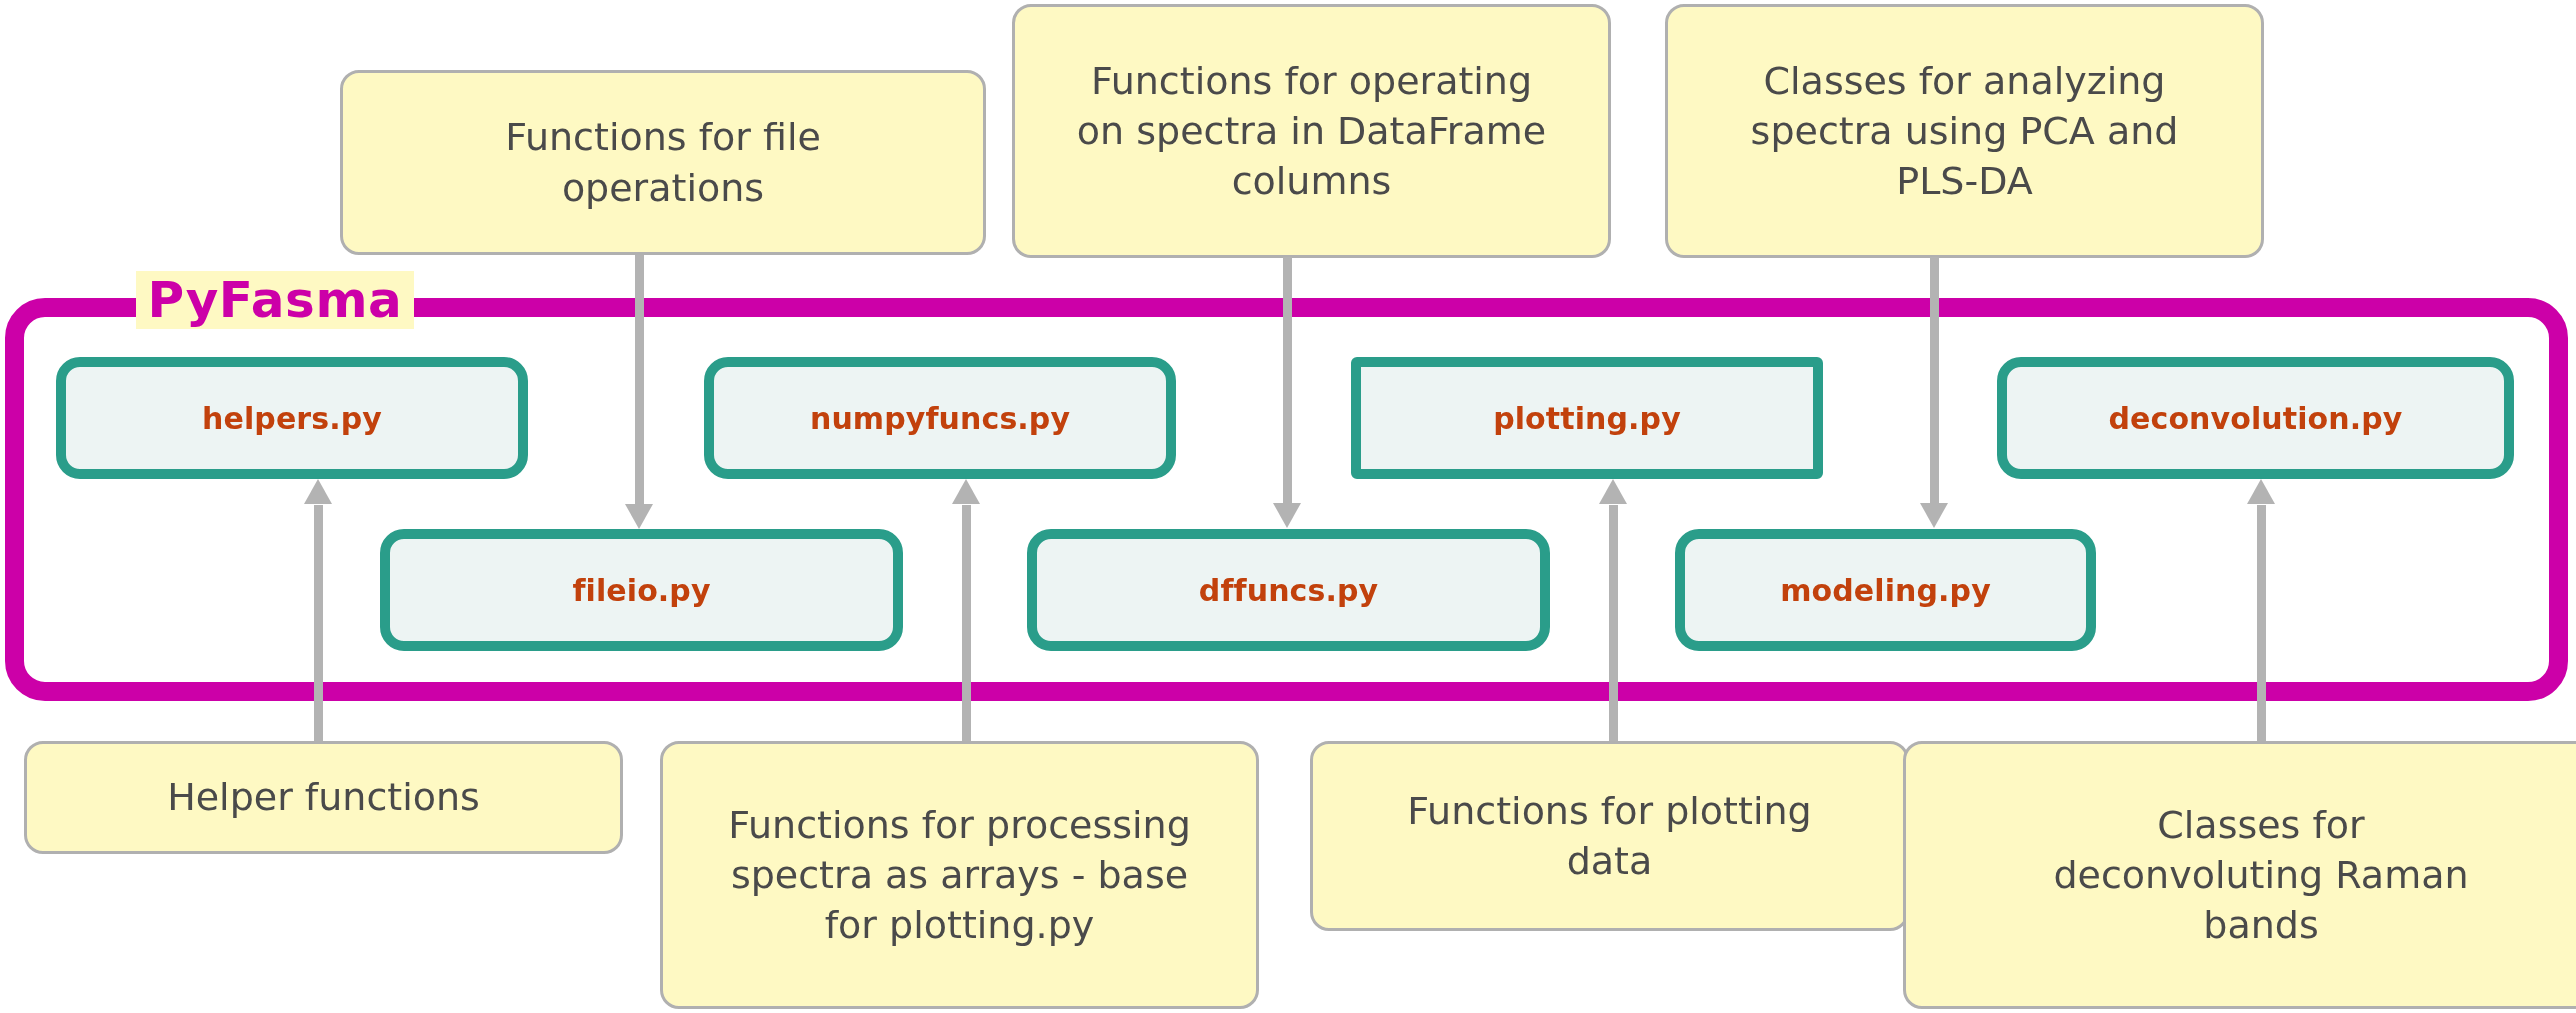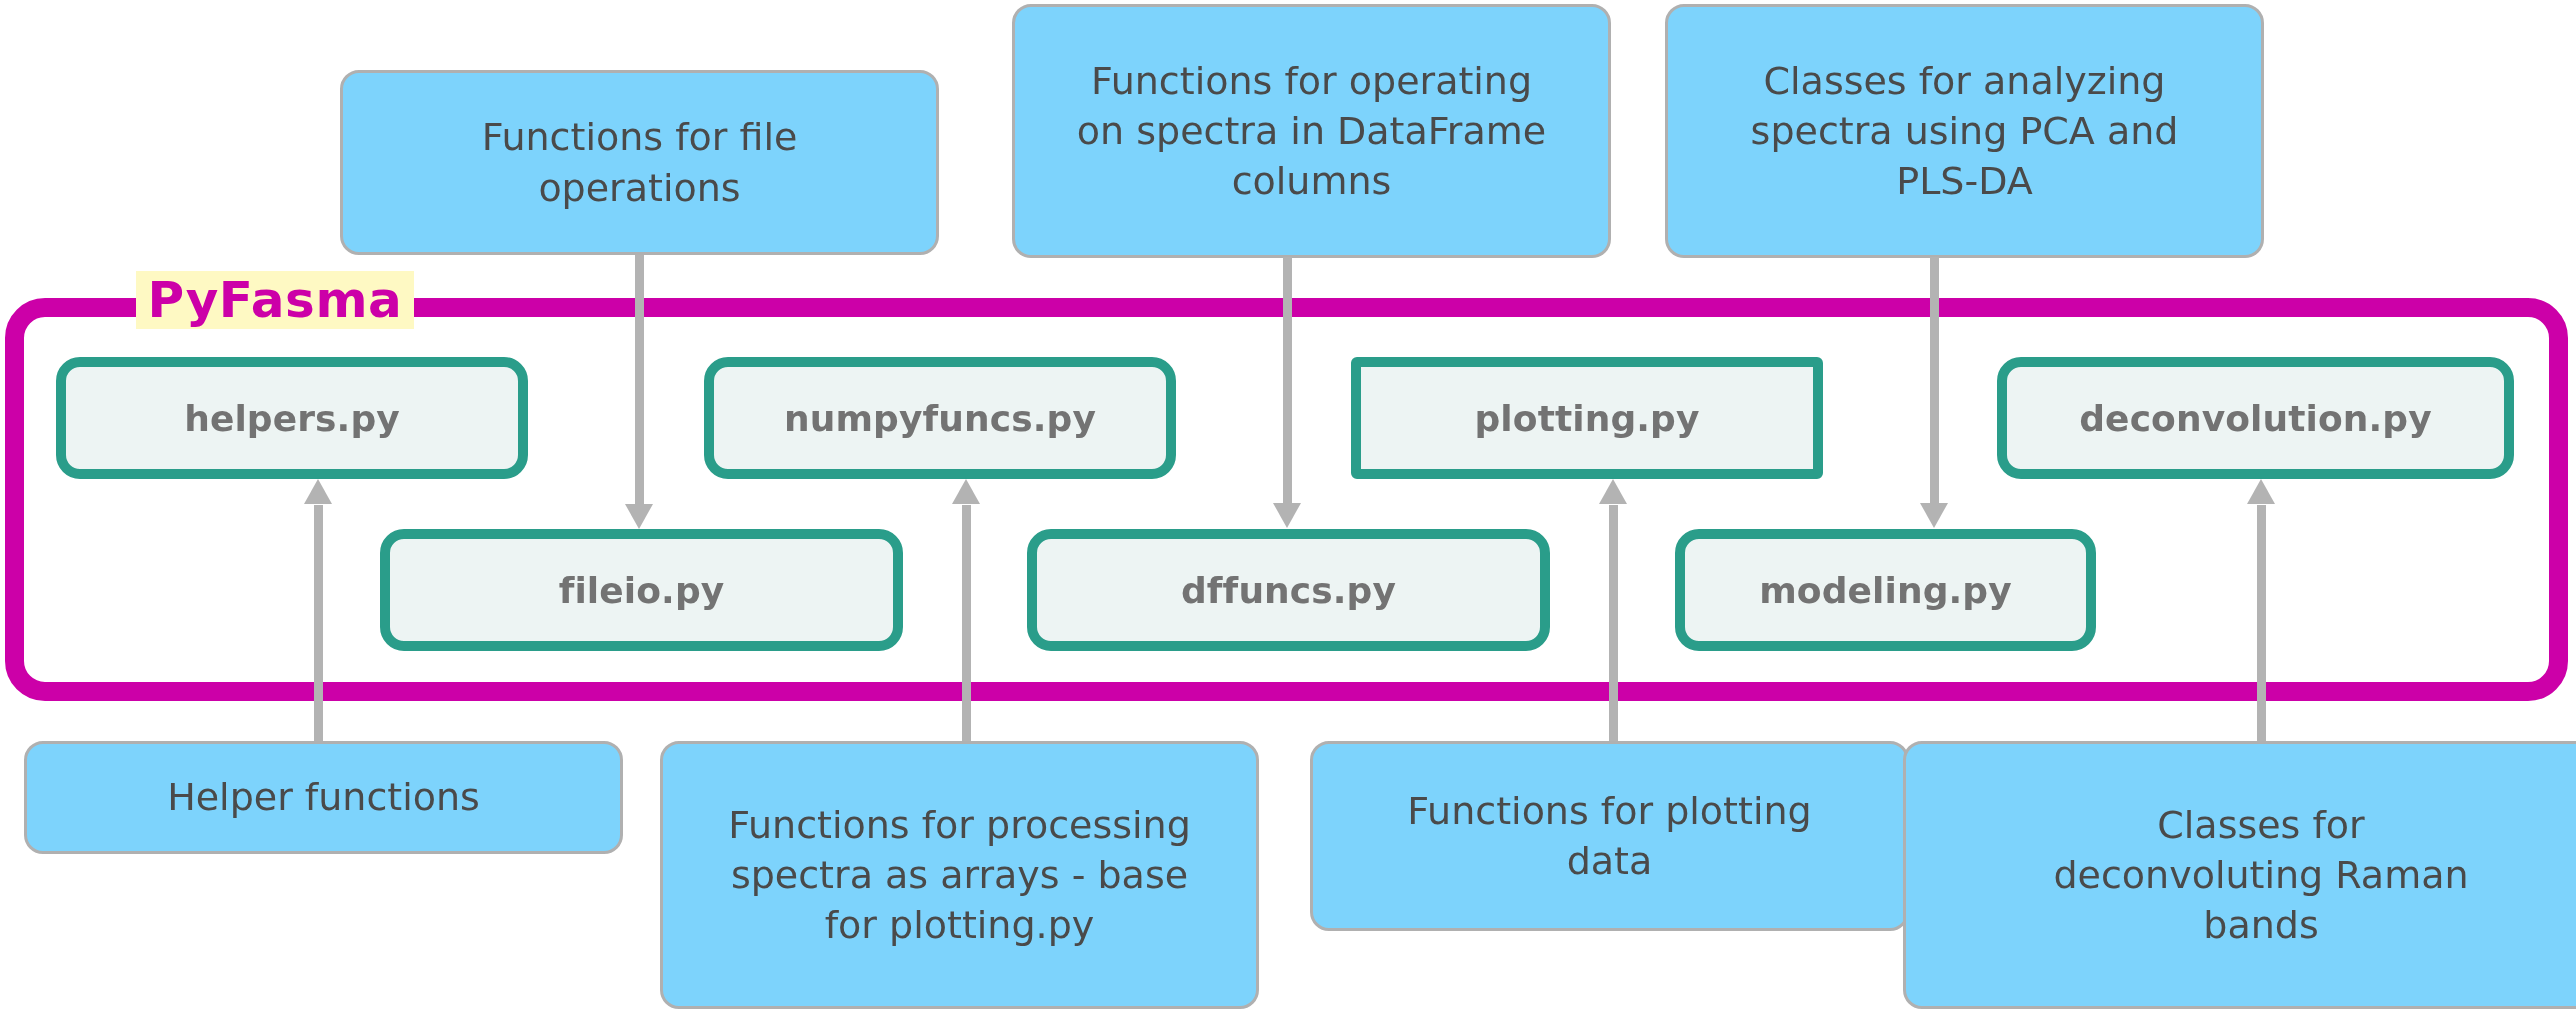--- a/index.html
+++ b/index.html
@@ -23,39 +23,39 @@
     position: absolute;
     box-sizing: border-box;
     display: flex;
     align-items: center;
     justify-content: center;
     text-align: center;
   }
 
   
   .grey-box {
-    background: #7dd3fc;
+    background: #fef9c3;
     border: 3.8px solid #b0b0b0;
     border-radius: 19px;
     color: #4a4a4a;
     font-size: 38px;
     line-height: 1.32;
     padding: 6.4px 18px;
     font-family: "DejaVu Sans", sans-serif;
     z-index: 6;
   }
   .grey-box span { display: block; width: 100%; }
 
   
   .teal-box {
     background: #edf4f3;
     border: 10.8px solid #2a9d8a;
     border-radius: 24px;
-    color: #737373;
-    font-size: 36px;
+    color: #c2410c;
+    font-size: 30px;
     font-weight: bold;
     letter-spacing: 0.1px;
     font-family: "DejaVu Sans", sans-serif;
     z-index: 8;
   }
 
   
   #pyfasma-container {
     position: absolute;
     left: 5.1px;
@@ -107,21 +107,21 @@
   }
   .arrow.up .head {
     border-bottom: 25.5px solid #b3b3b3;
   }
 </style>
 </head>
 <body>
 
 <div id="canvas">
 
-  <div class="node grey-box" style="left:340px; top:70px; width:599px; height:185px; flex-direction:column;">
+  <div class="node grey-box" style="left:340px; top:70px; width:646px; height:185px; flex-direction:column;">
     <span>Functions for file</span>
     <span>operations</span>
   </div>
 
   <div class="node grey-box" style="left:1012px; top:3.8px; width:599px; height:254px; flex-direction:column;">
     <span>Functions for operating</span>
     <span>on spectra in DataFrame</span>
     <span>columns</span>
   </div>
 

